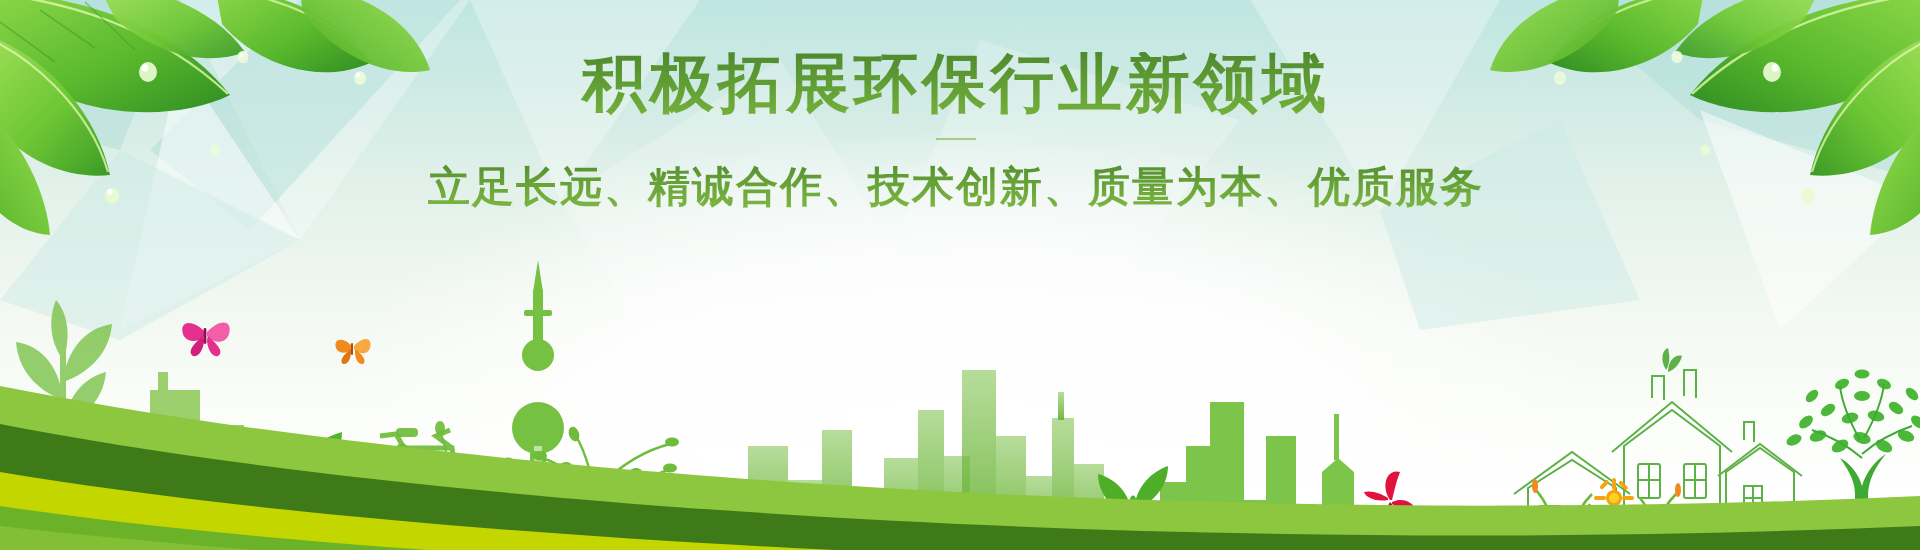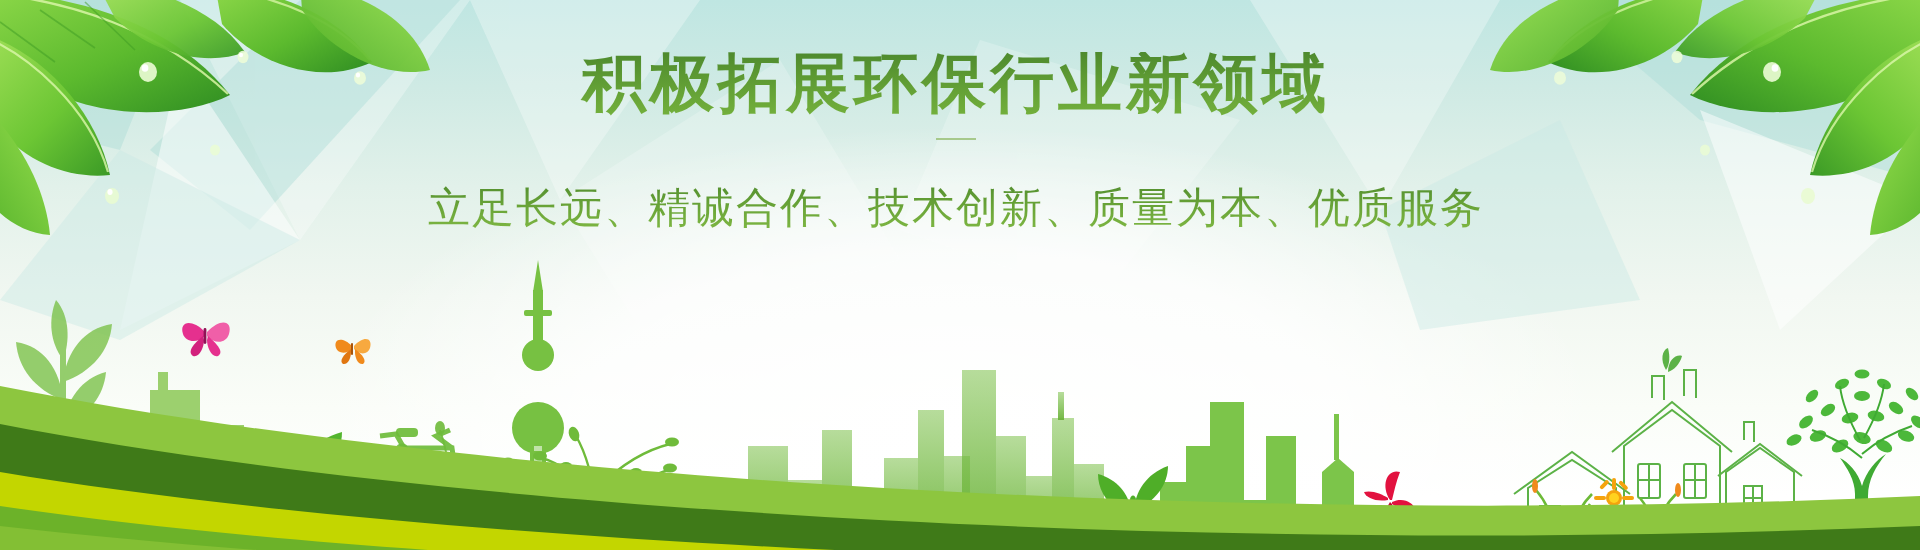--- a/index.html
+++ b/index.html
@@ -35,21 +35,21 @@
     margin:0;
   }
   .title-en{
     margin:16px 0 0 0;font-size:17px;font-weight:700;letter-spacing:0.9px;
     color:#5e9c33;
   }
   .divider{
     width:40px;height:2px;background:#9cc27a;margin:22px auto 0 auto;opacity:.85;
   }
   .slogan-cn{
-    margin:40px 0 0 0;font-size:42px;font-weight:400;letter-spacing:2px;
+    margin:19px 0 0 0;font-size:42px;font-weight:700;letter-spacing:2px;
     background:linear-gradient(180deg,#4f8b2e 0%,#68a337 45%,#83bb46 100%);
     -webkit-background-clip:text;background-clip:text;color:#6aa437;
     -webkit-text-fill-color:transparent;
   }
 
   
   .scenery{position:absolute;left:0;bottom:0;width:1920px;height:300px;z-index:4;pointer-events:none;}
   .waves{position:absolute;left:0;bottom:0;width:1920px;height:230px;z-index:6;pointer-events:none;}
   svg{overflow:visible;}
 </style>

